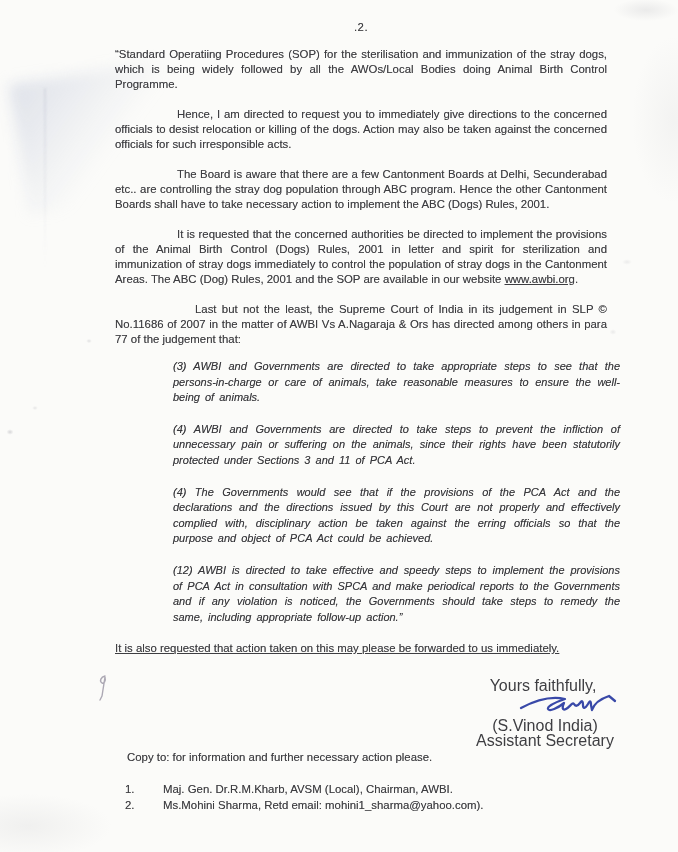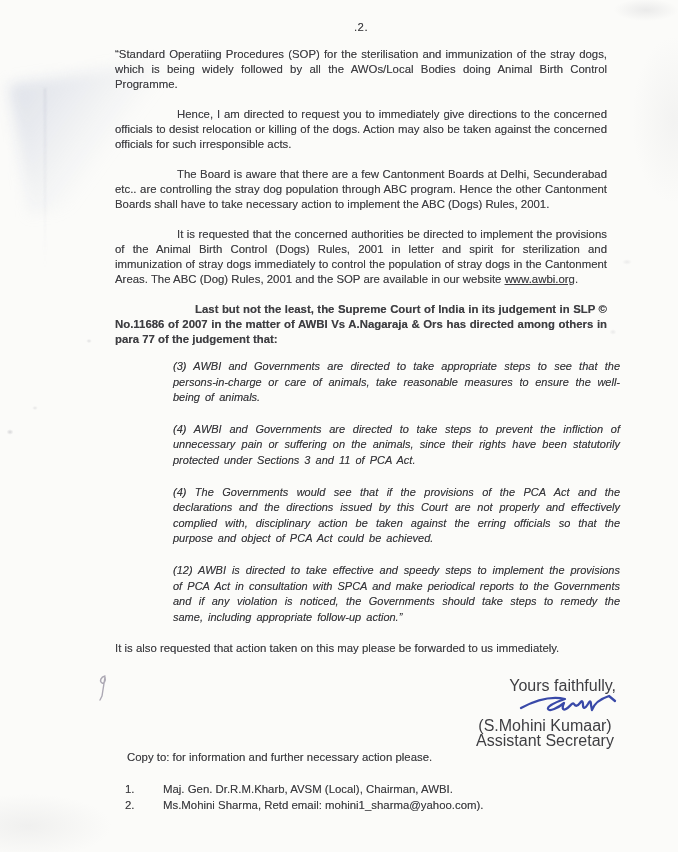--- a/index.html
+++ b/index.html
@@ -35,38 +35,38 @@
     pointer-events:none;
   }
   .content{
     position:absolute;left:115px;top:20px;width:492px;
     font-size:11.4px;line-height:15px;
     text-shadow:0 0 .4px rgba(62,62,66,.55);
   }
   .pageno{text-align:center;margin:0 0 12px 0;letter-spacing:.5px;}
   p.body{ text-align:justify; margin:0 0 15px 0;}
   p.ind{text-indent:62px;}
-  p.ind-lg{text-indent:80px;font-weight:bold;}
+  p.ind-lg{text-indent:80px;}
   p.q{
     font-style:italic;
     margin:0 0 16px 58px;
     width:447px;
     text-align:justify;
     line-height:15.6px;
     font-size:11px;
     color:#38383c;
     word-spacing:2px;
   }
   .weblink{text-decoration:underline;color:inherit;}
-  .closing{margin:1px 0 0 0;}
+  .closing{margin:1px 0 0 0;text-decoration:underline;}
   .signblock{
     position:absolute;left:470px;top:678px;width:150px;
     text-align:center;line-height:15px;
   }
-  .valediction{display:block;text-align:right;padding-right:4px;}
+  .valediction{display:block;padding-right:4px;}
   .sig-svg{display:block;margin:-2px 0 -3px auto;}
   .penmark{position:absolute;left:92px;top:672px;opacity:.65;}
   .copyblock{position:absolute;left:115px;top:750px;width:492px;font-size:11.4px;line-height:15px;text-shadow:0 0 .4px rgba(62,62,66,.55);}
   .copyhead{margin:0 0 17px 12px;}
   .copyrow{display:flex;margin:0 0 1px 0;}
   .copyrow .num{width:48px;padding-left:10px;box-sizing:border-box;}
 </style>
 </head>
 <body>
 
@@ -94,21 +94,21 @@
     <p class="q">(12) AWBI is directed to take effective and speedy steps to implement the provisions of PCA Act in consultation with SPCA and make periodical reports to the Governments and if any violation is noticed, the Governments should take steps to remedy the same, including appropriate follow-up action.”</p>
 
     <p class="body closing">It is also requested that action taken on this may please be forwarded to us immediately.</p>
   </div>
 
   <div class="signblock">
     <span class="valediction">Yours faithfully,</span>
     <svg class="sig-svg" width="102" height="30" viewBox="0 0 102 30">
       <path d="M3 17 C18 9 34 5 47 8 C38 11 29 15 30 18 C31 21 40 17 46 12 C44 16 44 20 48 18 C52 16 54 11 56 13 C57 15 59 16 62 12 C64 9 65 10 65 14 C65 18 67 18 70 13 C72 9 73 10 73 14 L74 19 C76 13 82 8 91 5 L97 10" fill="none" stroke="#2e3fa3" stroke-width="2.3" stroke-linecap="round" stroke-linejoin="round" opacity="0.95"></path>
     </svg>
-    <span>(S.Mohini Kumaar)</span><br>
+    <span>(S.Vinod India)</span><br>
     <span>Assistant Secretary</span>
   </div>
 
   <svg class="penmark" width="24" height="40" viewBox="0 0 24 40">
     <path d="M13 4 C9 5 7 9 10 11 C12 12 14 9 13 5 L10 24 M10 24 L8 28" fill="none" stroke="#837d90" stroke-width="1.4" stroke-linecap="round"></path>
   </svg>
 
   <div class="copyblock">
     <p class="copyhead">Copy to: for information and further necessary action please.</p>
     <div class="copyrow">

